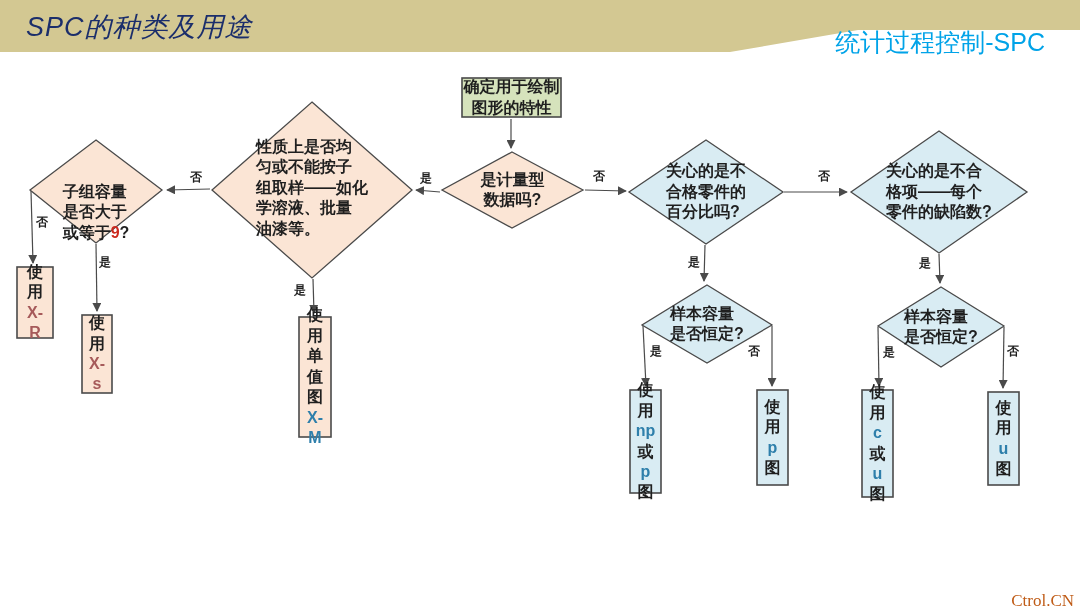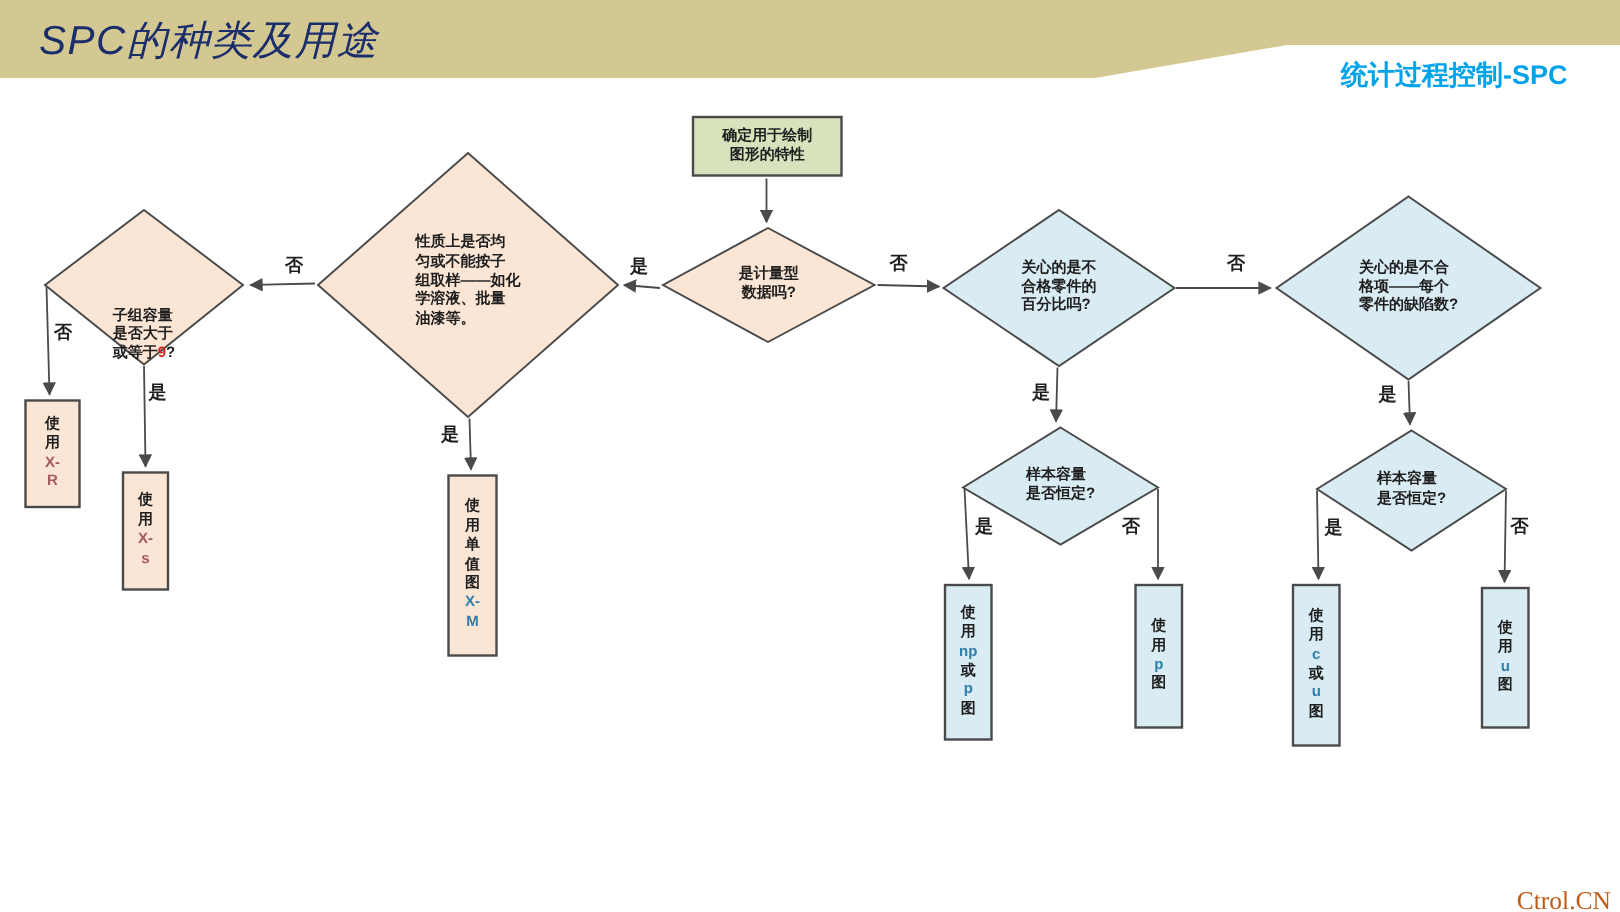--- a/index.html
+++ b/index.html
@@ -3,36 +3,36 @@
 <meta charset="utf-8">
 <style>
   html,body{margin:0;padding:0;background:#fff;}
   #stage{position:relative;width:1080px;height:608px;background:#fff;overflow:hidden;
          font-family:"Liberation Sans",sans-serif;}
   
   .band{position:absolute;left:0;top:0;width:1080px;height:55px;background:var(--band);
         clip-path:polygon(0 0,1080px 0,1080px 30px,858px 30px,730px 52px,0 52px);}
   .title{position:absolute;left:26px;top:9px;font-size:27px;font-weight:400;font-style:italic;
          color:var(--title_ink);letter-spacing:1px;white-space:nowrap;}
-  .subtitle{position:absolute;right:35px;top:38px;font-size:18px;font-weight:700;
+  .subtitle{position:absolute;right:35px;top:26px;font-size:25px;font-weight:400;
             color:var(--subtitle_ink);white-space:nowrap;}
   .watermark{position:absolute;right:6px;top:591px;font-size:17px;color:var(--watermark_ink);
              font-family:"Liberation Serif",serif;}
   
   svg.flow{position:absolute;left:0;top:0;}
   .diamond{fill:var(--peach_fill);stroke:var(--line);stroke-width:1.3px;}
   .diamond.blue{fill:var(--blue_fill);}
   .rect-green{fill:var(--green_fill);stroke:var(--line);stroke-width:1.6px;}
   .rect-peach{fill:var(--peach_fill);stroke:var(--line);stroke-width:1.6px;}
   .rect-blue{fill:var(--blue_fill);stroke:var(--line);stroke-width:1.6px;}
   .edge{stroke:var(--line);stroke-width:1.2px;fill:none;}
   .ah{fill:var(--line);}
   
   .node-text{position:absolute;display:flex;align-items:center;justify-content:center;
-             color:var(--ink);font-size:10px;font-weight:600;line-height:1.28;}
+             color:var(--ink);font-size:16px;font-weight:600;line-height:1.28;}
   .tw{white-space:pre-line;text-align:center;}
   .tw.left{text-align:left;}
   .hl{color:var(--accent_red);}
   .code-b{color:var(--code_blue);}
   .code-r{color:var(--code_red);}
   .lbl{position:absolute;transform:translate(-50%,-50%);font-size:12px;font-weight:600;
        color:var(--ink);white-space:nowrap;}
 </style>
 </head>
 <body>

